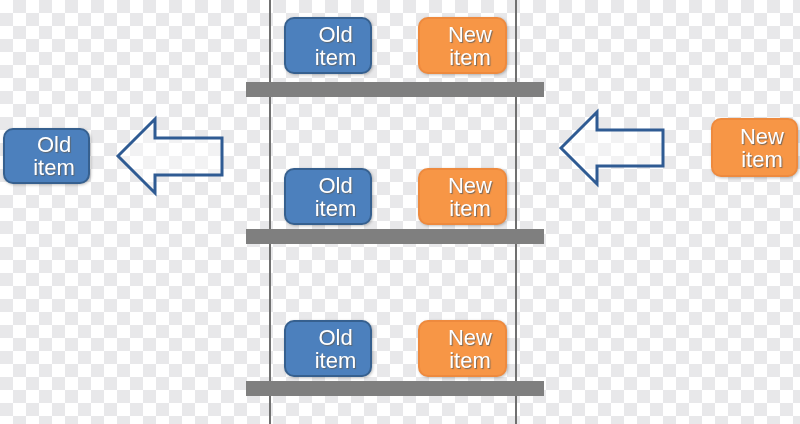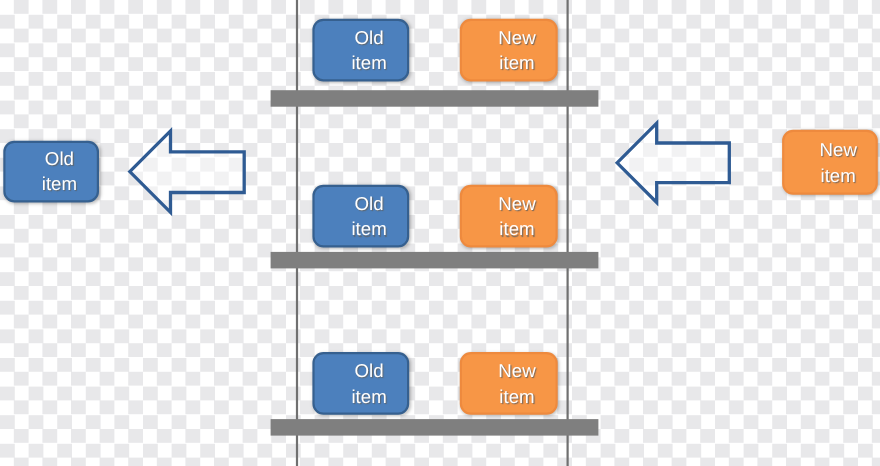--- a/index.html
+++ b/index.html
@@ -44,21 +44,21 @@
 
   .item-box {
     position: absolute;
     display: flex;
     align-items: center;
     justify-content: center;
     text-align: center;
     border-radius: 10px;
     box-sizing: border-box;
     color: #ffffff;
-    font-size: 17px;
+    font-size: 22px;
     line-height: 23px;
     box-shadow: 1px 1px 3px rgba(0,0,0,0.25);
     padding-left: 15px;
   }
   .item-box .label {
     white-space: pre-line;
     text-shadow: 1px 1px 1px rgba(95,95,95,0.85);
   }
   .old-box {
     background: var(--old-fill, #4c80bd);

